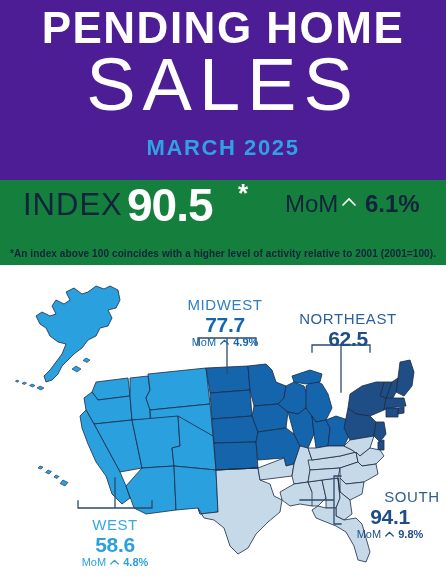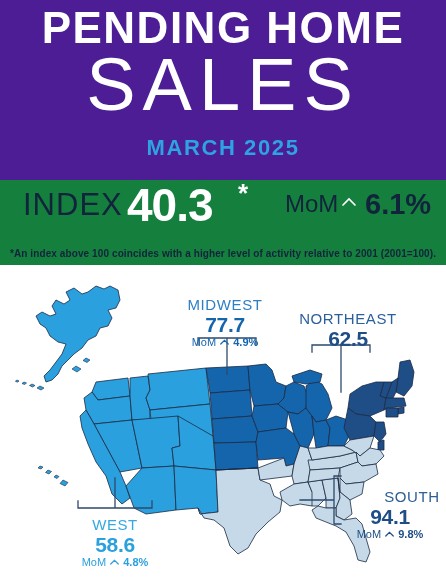--- a/index.html
+++ b/index.html
@@ -73,21 +73,21 @@
     font-size:24px;line-height:26px;
     font-weight:300;
   }
   .mom-arrow{
     position:absolute;left:341px;top:14px;
     width:16px;height:16px;
   }
   .mom-value{
     position:absolute;left:365px;top:11px;
     color:#12233c;
-    font-size:29px;line-height:26px;
+    font-size:24px;line-height:26px;
     font-weight:bold;
   }
   .footnote{
     position:absolute;left:0;top:249px;width:446px;
     text-align:center;
     color:#12233c;
     font-size:10px;line-height:10px;
     font-weight:600;
     letter-spacing:0.1px;
   }
@@ -148,21 +148,21 @@
 <body>
 
 <div class="header">
   <div class="title-line1">PENDING HOME</div>
   <div class="title-line2">SALES</div>
   <div class="title-sub">MARCH 2025</div>
 </div>
 
 <div class="band">
   <span class="index-label">INDEX</span>
-  <span class="index-value">40.3</span>
+  <span class="index-value">90.5</span>
   <span class="index-star">*</span>
 
   <span class="mom-label">MoM</span>
   <svg class="mom-arrow" viewBox="0 0 16 16">
     <polyline points="2,11 8,5 14,11" fill="none" stroke="#ffffff" stroke-width="1.7" stroke-linecap="round"></polyline>
   </svg>
   <span class="mom-value">6.1%</span>
 </div>
 <div class="footnote">*An index above 100 coincides with a higher level of activity relative to 2001 (2001=100).</div>
 

